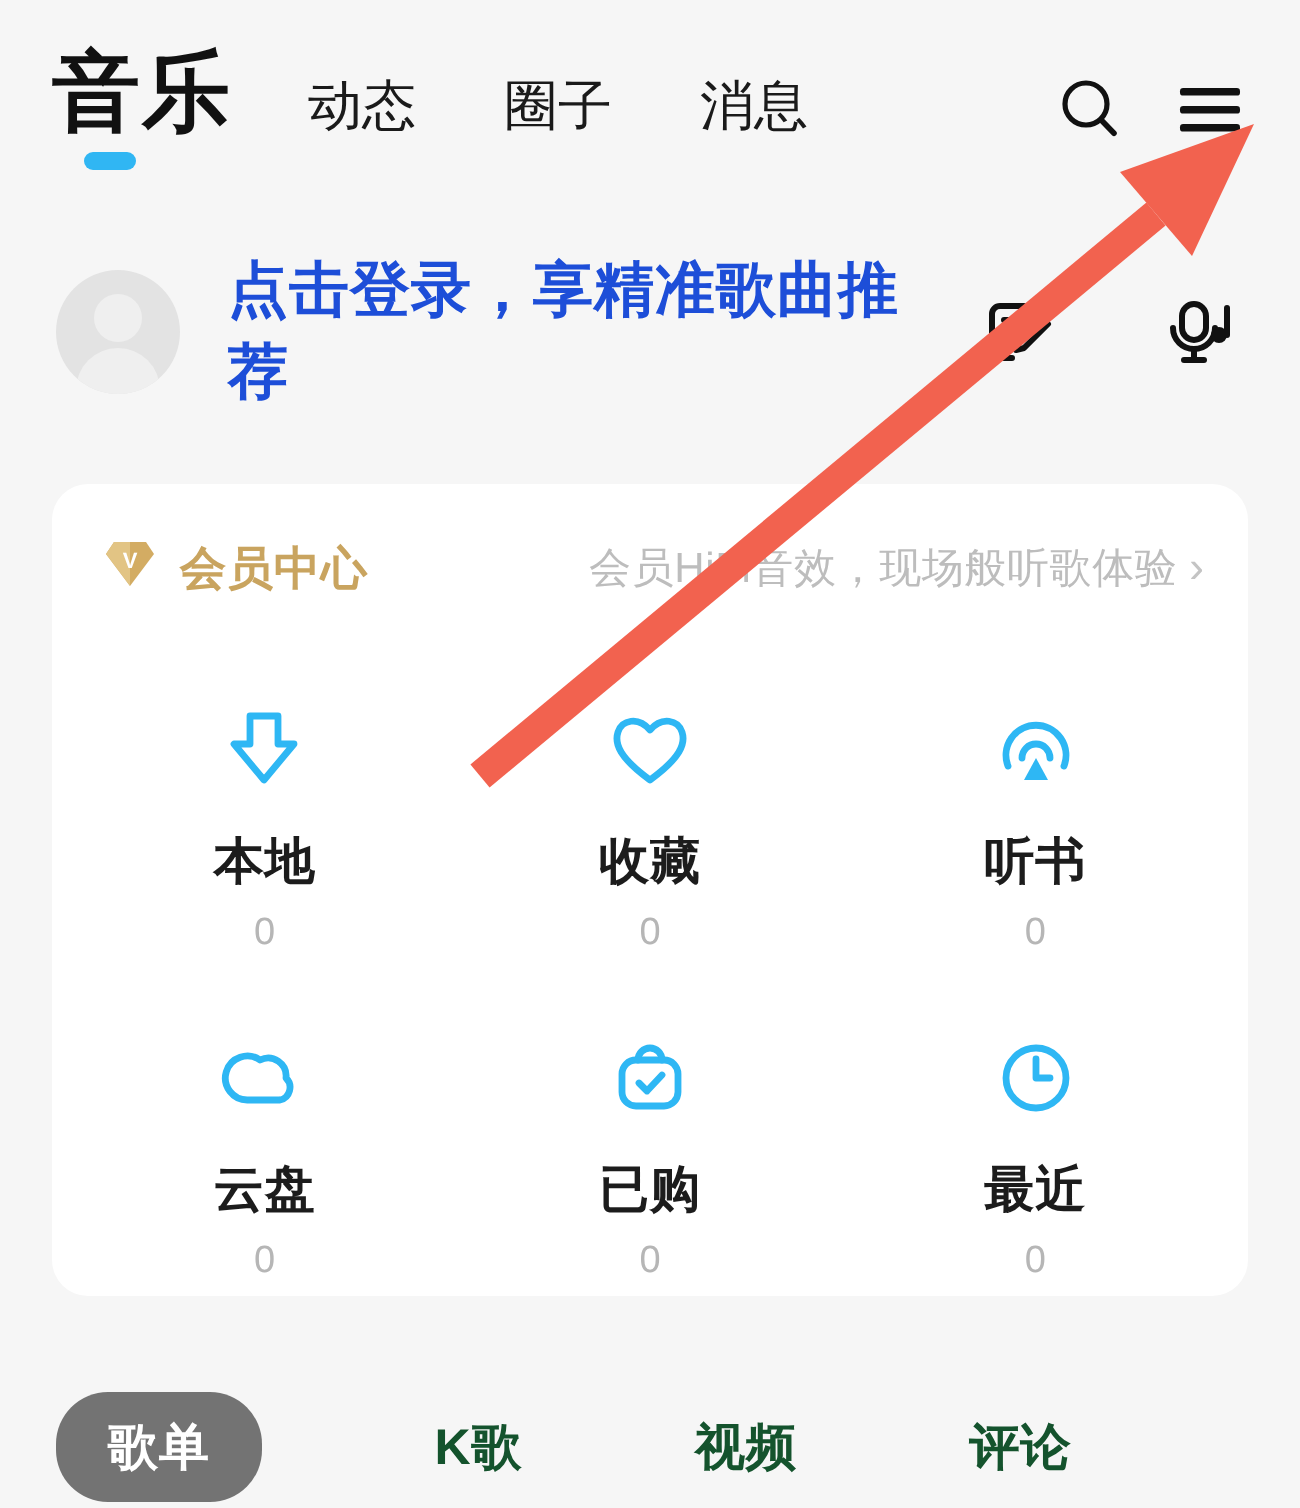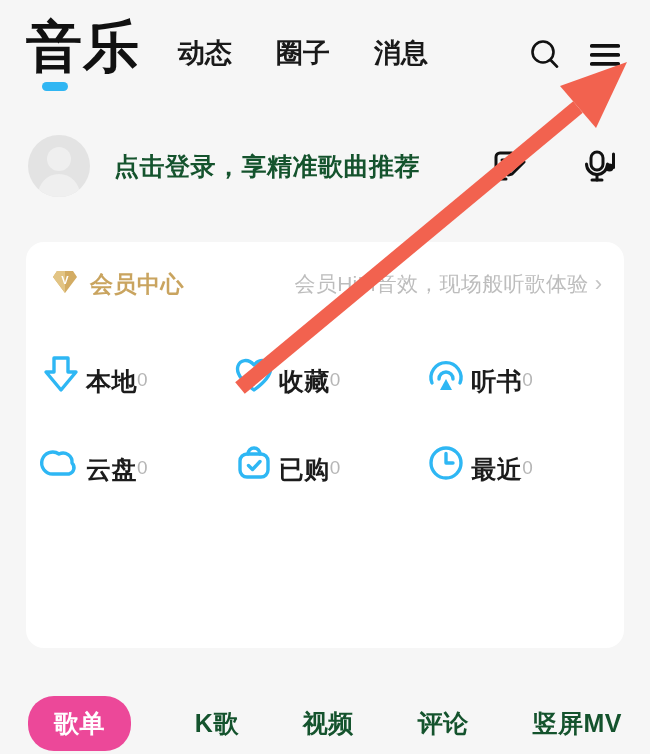--- a/index.html
+++ b/index.html
@@ -26,37 +26,37 @@
     position: relative;
   }
   .brand-wrap {
     position: relative;
     display: flex;
     flex-direction: column;
     align-items: flex-start;
     margin-right: 38px;
   }
   .brand {
-    font-size: 56px;
+    font-size: 44px;
     font-weight: 700;
     color: #111;
     line-height: 1;
     letter-spacing: 1px;
   }
   .brand-underline {
     width: 26px;
     height: 9px;
     border-radius: 5px;
     background: #30b6f3;
     margin-top: 7px;
     margin-left: 16px;
   }
   .nav-item {
     font-size: 27px;
-    font-weight: 700;
+    font-weight: 400;
     color: #1a1a1a;
     margin-right: 44px;
     line-height: 1;
     padding-bottom: 4px;
   }
   .nav-spacer { flex: 1; }
   .icon-btn {
     width: 46px;
     height: 46px;
     display: flex;
@@ -96,23 +96,23 @@
     position: absolute;
     width: 42px;
     height: 28px;
     border-radius: 21px 21px 0 0;
     background: #efefef;
     left: 10px;
     top: 39px;
   }
   .login-text {
     margin-left: 24px;
-    font-size: 25px;
+    font-size: 30px;
     font-weight: 600;
-    color: #14532d;
+    color: #1d4ed8;
     letter-spacing: 0.5px;
   }
   .login-actions {
     margin-left: auto;
     display: flex;
     align-items: center;
     gap: 32px;
   }
 
   
@@ -164,21 +164,21 @@
 
   
   .grid {
     display: grid;
     grid-template-columns: repeat(3, 1fr);
     row-gap: 16px;
     padding: 12px 10px 0 10px;
   }
   .grid-cell {
     display: flex;
-    flex-direction: row;
+    flex-direction: column;
     align-items: center;
     padding: 10px 0 8px 0;
   }
   .grid-icon {
     height: 54px;
     display: flex;
     align-items: center;
     justify-content: center;
   }
   .grid-label {
@@ -207,21 +207,21 @@
     box-sizing: border-box;
   }
   .tab {
     font-size: 25px;
     font-weight: 600;
     color: #14532d;
     letter-spacing: 0.5px;
     white-space: nowrap;
   }
   .tab.active {
-    background: #ec4899;
+    background: #737373;
     color: #ffffff;
     border-radius: 26px;
     padding: 11px 26px;
   }
   .tab-gap { flex: 1; }
 
   
   .arrow-layer {
     position: absolute;
     left: 0;
@@ -389,21 +389,20 @@
 
 <div class="tabbar">
   <div class="tab active">歌单</div>
   <div class="tab-gap"></div>
   <div class="tab">K歌</div>
   <div class="tab-gap"></div>
   <div class="tab">视频</div>
   <div class="tab-gap"></div>
   <div class="tab">评论</div>
   <div class="tab-gap"></div>
-  <div class="tab">竖屏MV</div>
 </div>
 
 <div class="arrow-layer">
   <svg width="650" height="754" viewBox="0 0 650 754" aria-hidden="true">
     <g>
       <line x1="240" y1="388" x2="578" y2="107" stroke="#f2624f" stroke-width="15" stroke-linecap="butt"></line>
       <path d="M627 62 L560 86 L596 128 Z" fill="#f2624f"></path>
     </g>
   </svg>
 </div>

